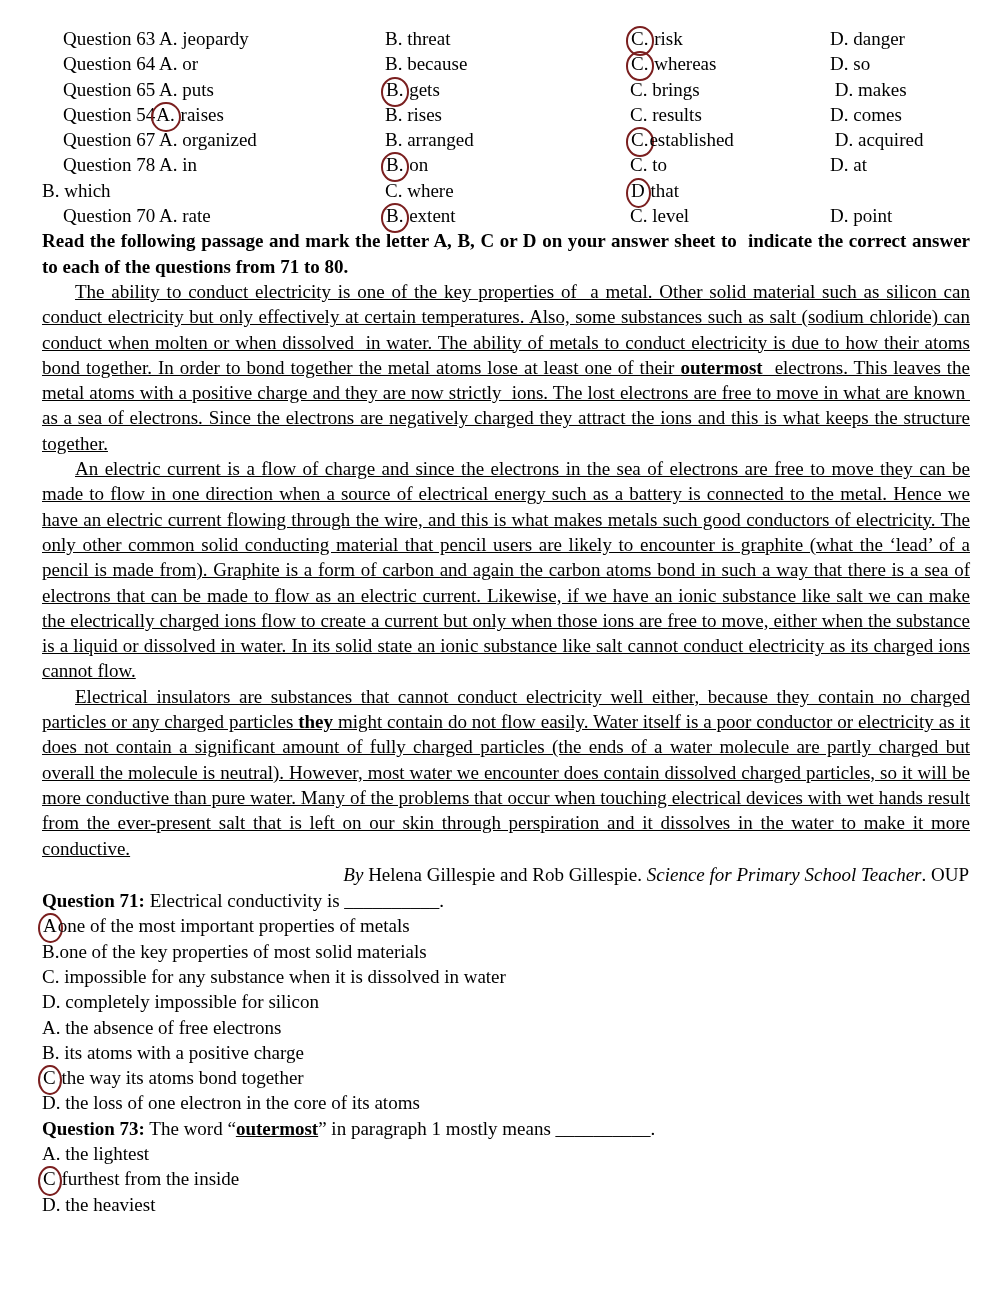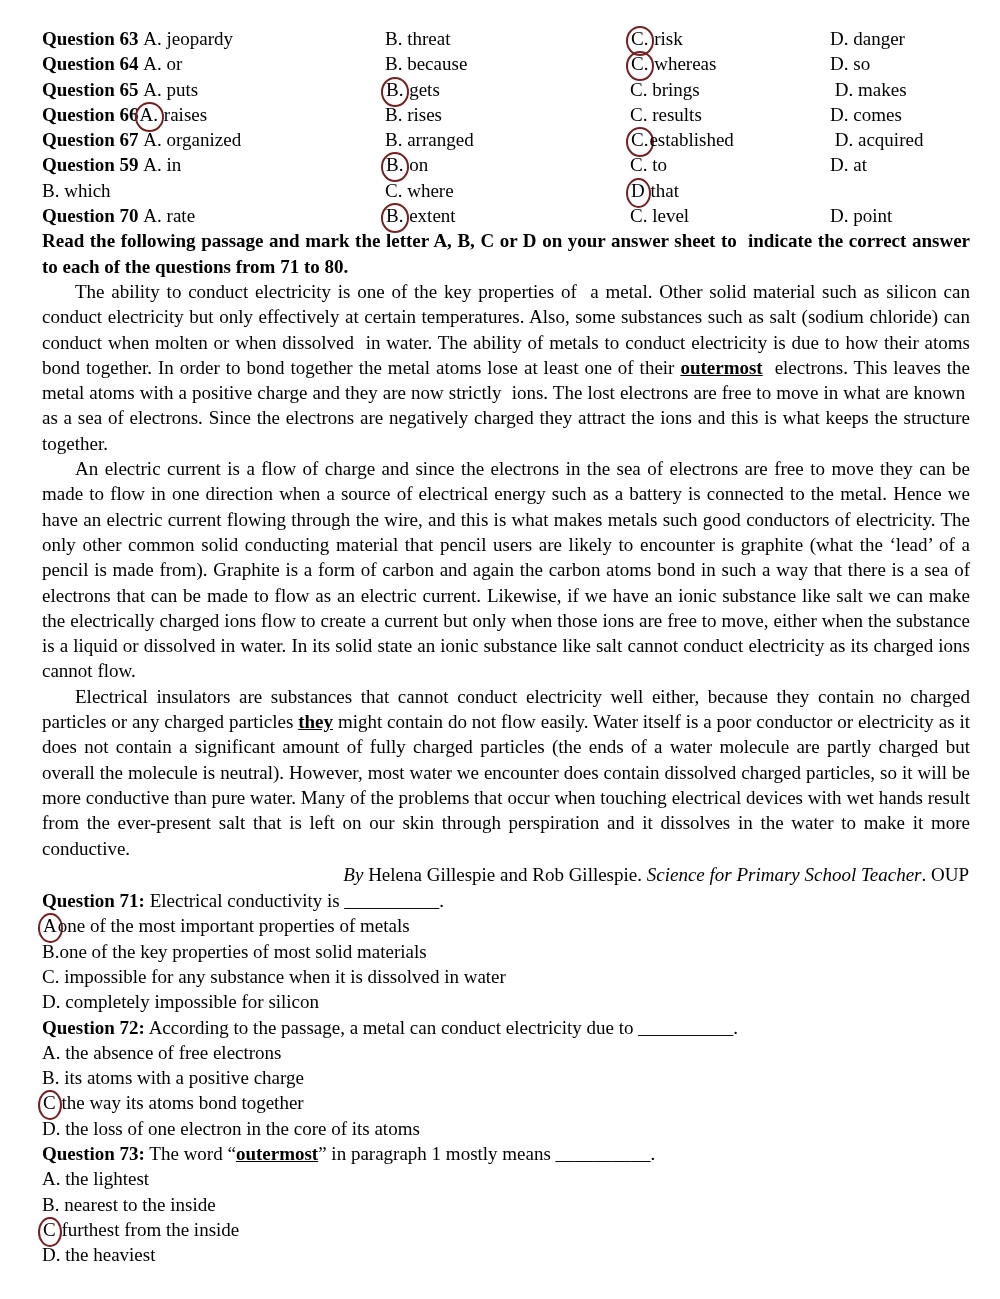--- a/index.html
+++ b/index.html
@@ -6,23 +6,23 @@
   html,body { margin:0; padding:0; }
   body {
     width:1000px; height:1299px; overflow:hidden;
     background:#ffffff; color:var(--ink);
     font-family:"Liberation Serif", serif;
     font-size:19px; line-height:25.3px;
     box-sizing:border-box; padding:26px 30px 0 42px;
   }
   .mc-row { display:grid; grid-template-columns:343px 245px 200px 1fr; }
   .mc-cell { white-space:pre-wrap; }
-  .mc-cell b { font-weight:bold; }
+  .mc-cell b { font-weight:normal;margin-left:21px; }
   .instruction { margin:0; font-weight:bold; text-align:justify; }
-  .passage { margin:0; text-align:justify; text-indent:33px; }
+  .passage { margin:0; text-align:justify; text-indent:33px;text-decoration:underline; }
   .byline { margin:1px; text-align:right; }
   .bu { font-weight:bold; text-decoration:underline; }
   .q-stem, .q-option { white-space:pre-wrap; }
   .q-stem b { font-weight:bold;text-align:right; }
   .lab.circled {
     display:inline-block;
     border:2.5px solid var(--circle);
     border-radius:50%;
     padding:3px 4px 7px 3px;
     margin:-5px -5px -9px -4px;
@@ -45,33 +45,33 @@
       <div class="mc-cell"><span class="lab circled">C.</span><span> whereas</span></div>
       <div class="mc-cell"><span class="lab">D.</span><span> so</span></div>
     </div>
   <div class="mc-row">
       <div class="mc-cell"><b>Question 65 </b><span class="lab">A.</span><span> puts</span></div>
       <div class="mc-cell"><span class="lab circled">B.</span><span> gets</span></div>
       <div class="mc-cell"><span class="lab">C.</span><span> brings</span></div>
       <div class="mc-cell"><span class="lab"> D.</span><span> makes</span></div>
     </div>
   <div class="mc-row">
-      <div class="mc-cell"><b>Question 66</b><span class="lab circled">A.</span><span> raises</span></div>
+      <div class="mc-cell"><b>Question 54</b><span class="lab circled">A.</span><span> raises</span></div>
       <div class="mc-cell"><span class="lab">B.</span><span> rises</span></div>
       <div class="mc-cell"><span class="lab">C.</span><span> results</span></div>
       <div class="mc-cell"><span class="lab">D.</span><span> comes</span></div>
     </div>
   <div class="mc-row">
       <div class="mc-cell"><b>Question 67 </b><span class="lab">A.</span><span> organized</span></div>
       <div class="mc-cell"><span class="lab">B.</span><span> arranged</span></div>
       <div class="mc-cell"><span class="lab circled">C.</span><span>established</span></div>
       <div class="mc-cell"><span class="lab"> D.</span><span> acquired</span></div>
     </div>
   <div class="mc-row">
-      <div class="mc-cell"><b>Question 59 </b><span class="lab">A.</span><span> in</span></div>
+      <div class="mc-cell"><b>Question 78 </b><span class="lab">A.</span><span> in</span></div>
       <div class="mc-cell"><span class="lab circled">B.</span><span> on</span></div>
       <div class="mc-cell"><span class="lab">C.</span><span> to</span></div>
       <div class="mc-cell"><span class="lab">D.</span><span> at</span></div>
     </div>
   <div class="mc-row">
       <div class="mc-cell"><span class="lab">B.</span><span> which</span></div>
       <div class="mc-cell"><span class="lab">C.</span><span> where</span></div>
       <div class="mc-cell"><span class="lab circled">D</span><span> that</span></div>
     </div>
   <div class="mc-row">
@@ -91,26 +91,24 @@
 
 <div>
   <div class="q-stem"><b>Question 71:</b><span> Electrical conductivity is __________.</span><b class="bu"></b><span></span></div>
   <div class="q-option"><span class="lab circled">A</span><span>one of the most important properties of metals</span></div>
   <div class="q-option"><span class="lab">B.</span><span>one of the key properties of most solid materials</span></div>
   <div class="q-option"><span class="lab">C.</span><span> impossible for any substance when it is dissolved in water</span></div>
   <div class="q-option"><span class="lab">D.</span><span> completely impossible for silicon</span></div>
 </div>
 
 <div>
-  <div class="q-stem"><b>Question 72:</b><span> According to the passage, a metal can conduct electricity due to __________.</span><b class="bu"></b><span></span></div>
   <div class="q-option"><span class="lab">A.</span><span> the absence of free electrons</span></div>
   <div class="q-option"><span class="lab">B.</span><span> its atoms with a positive charge</span></div>
   <div class="q-option"><span class="lab circled">C</span><span> the way its atoms bond together</span></div>
   <div class="q-option"><span class="lab">D.</span><span> the loss of one electron in the core of its atoms</span></div>
 </div>
 
 <div>
   <div class="q-stem"><b>Question 73:</b><span> The word “</span><b class="bu">outermost</b><span>” in paragraph 1 mostly means __________.</span></div>
   <div class="q-option"><span class="lab">A.</span><span> the lightest</span></div>
-  <div class="q-option"><span class="lab">B.</span><span> nearest to the inside</span></div>
   <div class="q-option"><span class="lab circled">C</span><span> furthest from the inside</span></div>
   <div class="q-option"><span class="lab">D.</span><span> the heaviest</span></div>
 </div>
 
 </body></html>

